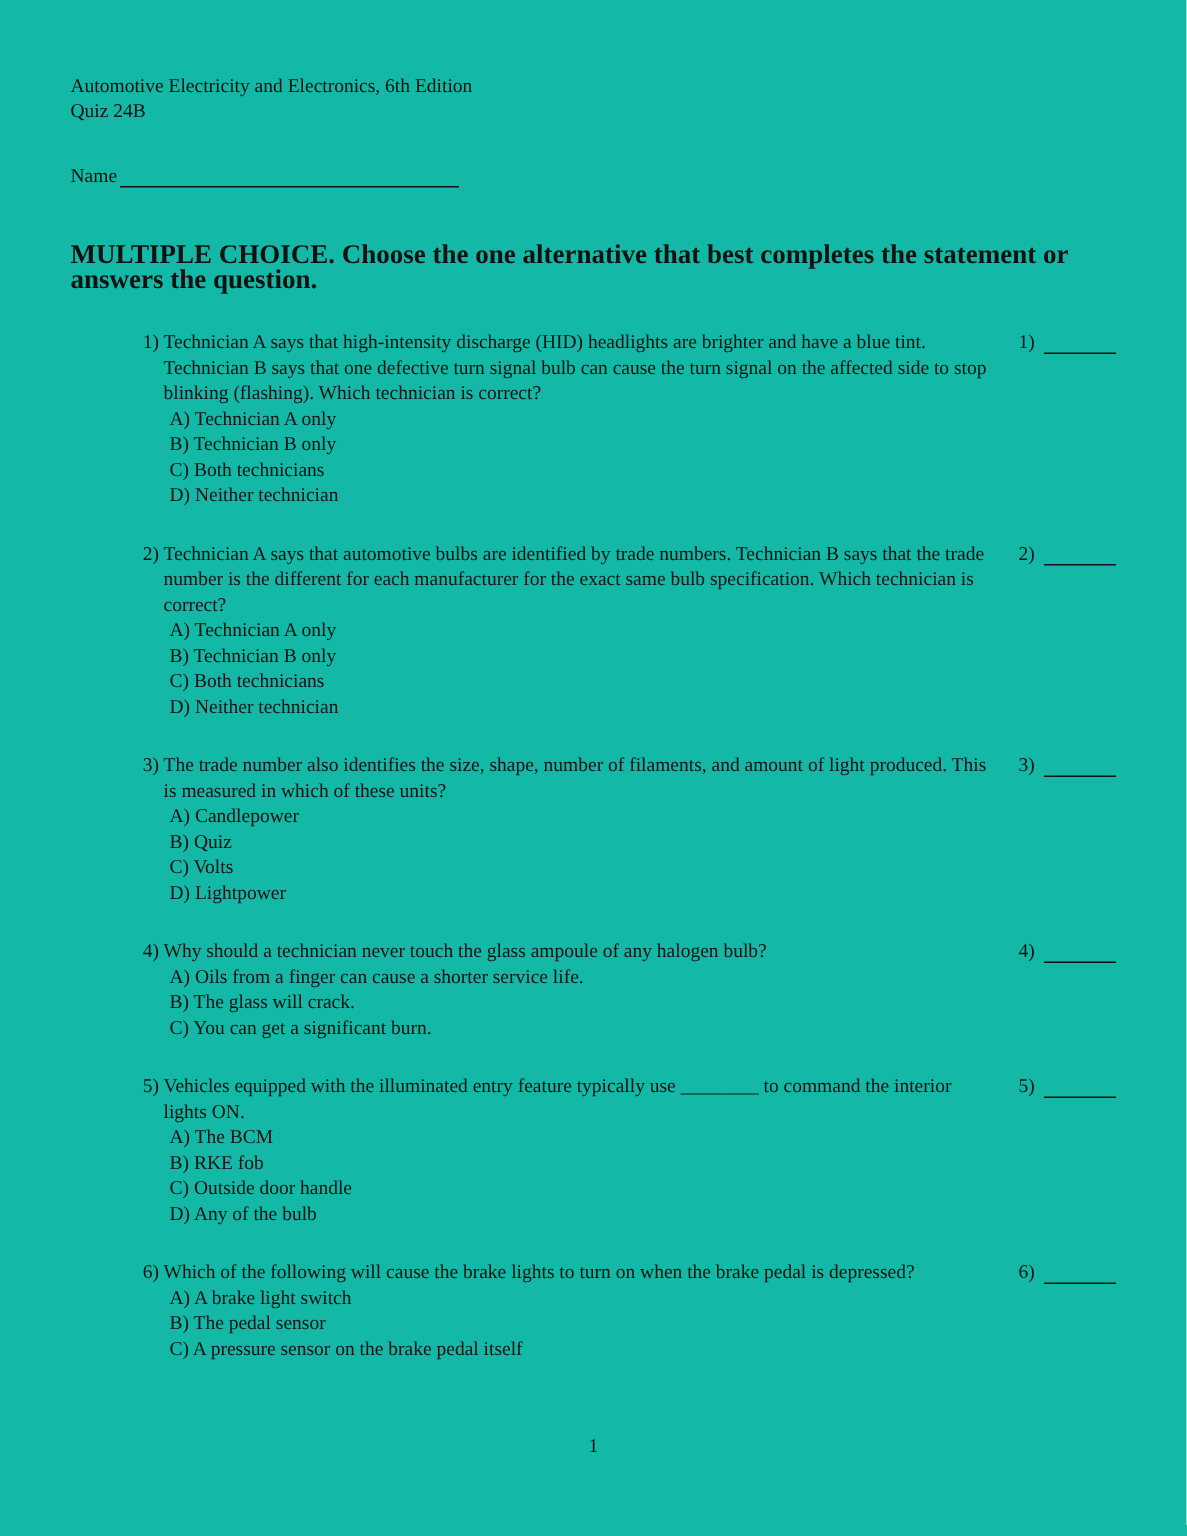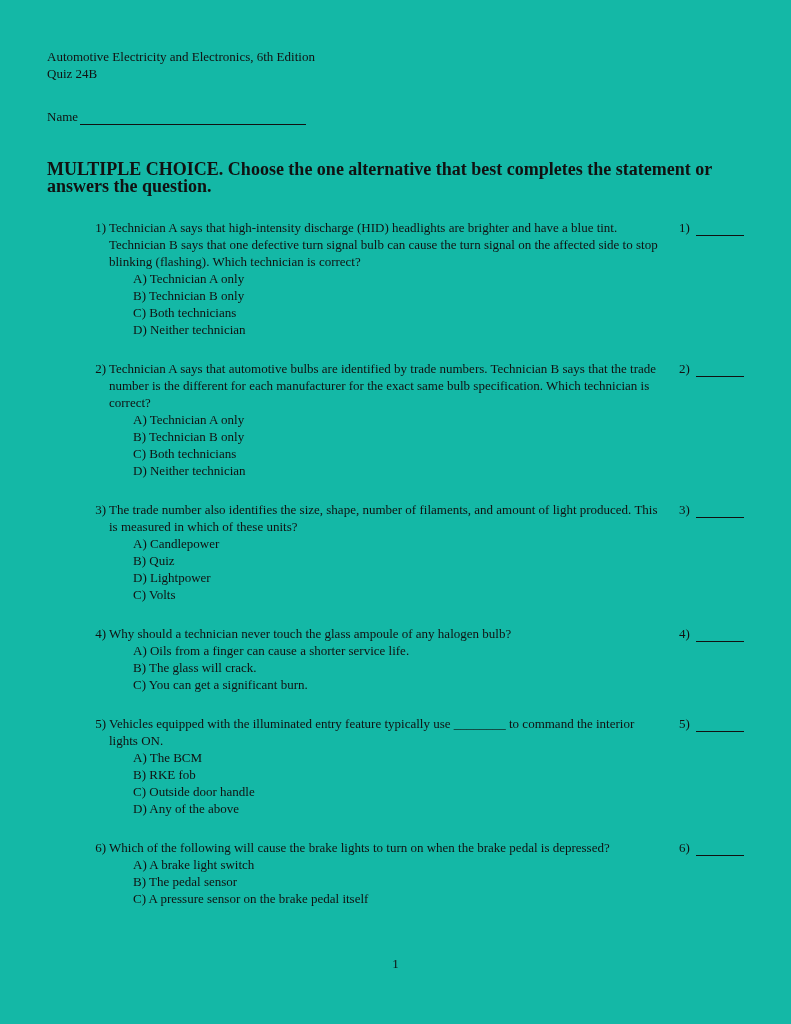--- a/index.html
+++ b/index.html
@@ -53,21 +53,21 @@
     flex-shrink: 0;
     margin-right: 3px;
     text-align: right;
   }
   .q-body {
     flex: 1 1 auto;
     max-width: 554px;
   }
   .q-text { }
   .choices {
-    margin-left: 24px;
+    margin-left: 4px;
   }
   .choice { }
   .answer-col {
     flex-shrink: 0;
     width: 68px;
     margin-left: 16px;
     display: flex;
     align-items: flex-end;
     white-space: nowrap;
   }
@@ -136,22 +136,22 @@
     </div>
   </div>
 
   <div class="question">
     <div class="q-num">3)</div>
     <div class="q-body">
       <div class="q-text">The trade number also identifies the size, shape, number of filaments, and amount of light produced. This is measured in which of these units?</div>
       <div class="choices">
             <div class="choice">A) Candlepower</div>
             <div class="choice">B) Quiz</div>
+            <div class="choice">C) Volts</div>
             <div class="choice">D) Lightpower</div>
-            <div class="choice">C) Volts</div>
           </div>
     </div>
     <div class="answer-col">
       <span class="answer-num">3)</span>
           <span class="answer-line"></span>
     </div>
   </div>
 
   <div class="question">
     <div class="q-num">4)</div>
@@ -170,21 +170,21 @@
   </div>
 
   <div class="question">
     <div class="q-num">5)</div>
     <div class="q-body">
       <div class="q-text">Vehicles equipped with the illuminated entry feature typically use ________ to command the interior lights ON.</div>
       <div class="choices">
             <div class="choice">A) The BCM</div>
             <div class="choice">B) RKE fob</div>
             <div class="choice">C) Outside door handle</div>
-            <div class="choice">D) Any of the above</div>
+            <div class="choice">D) Any of the bulb</div>
           </div>
     </div>
     <div class="answer-col">
       <span class="answer-num">5)</span>
           <span class="answer-line"></span>
     </div>
   </div>
 
   <div class="question">
     <div class="q-num">6)</div>

